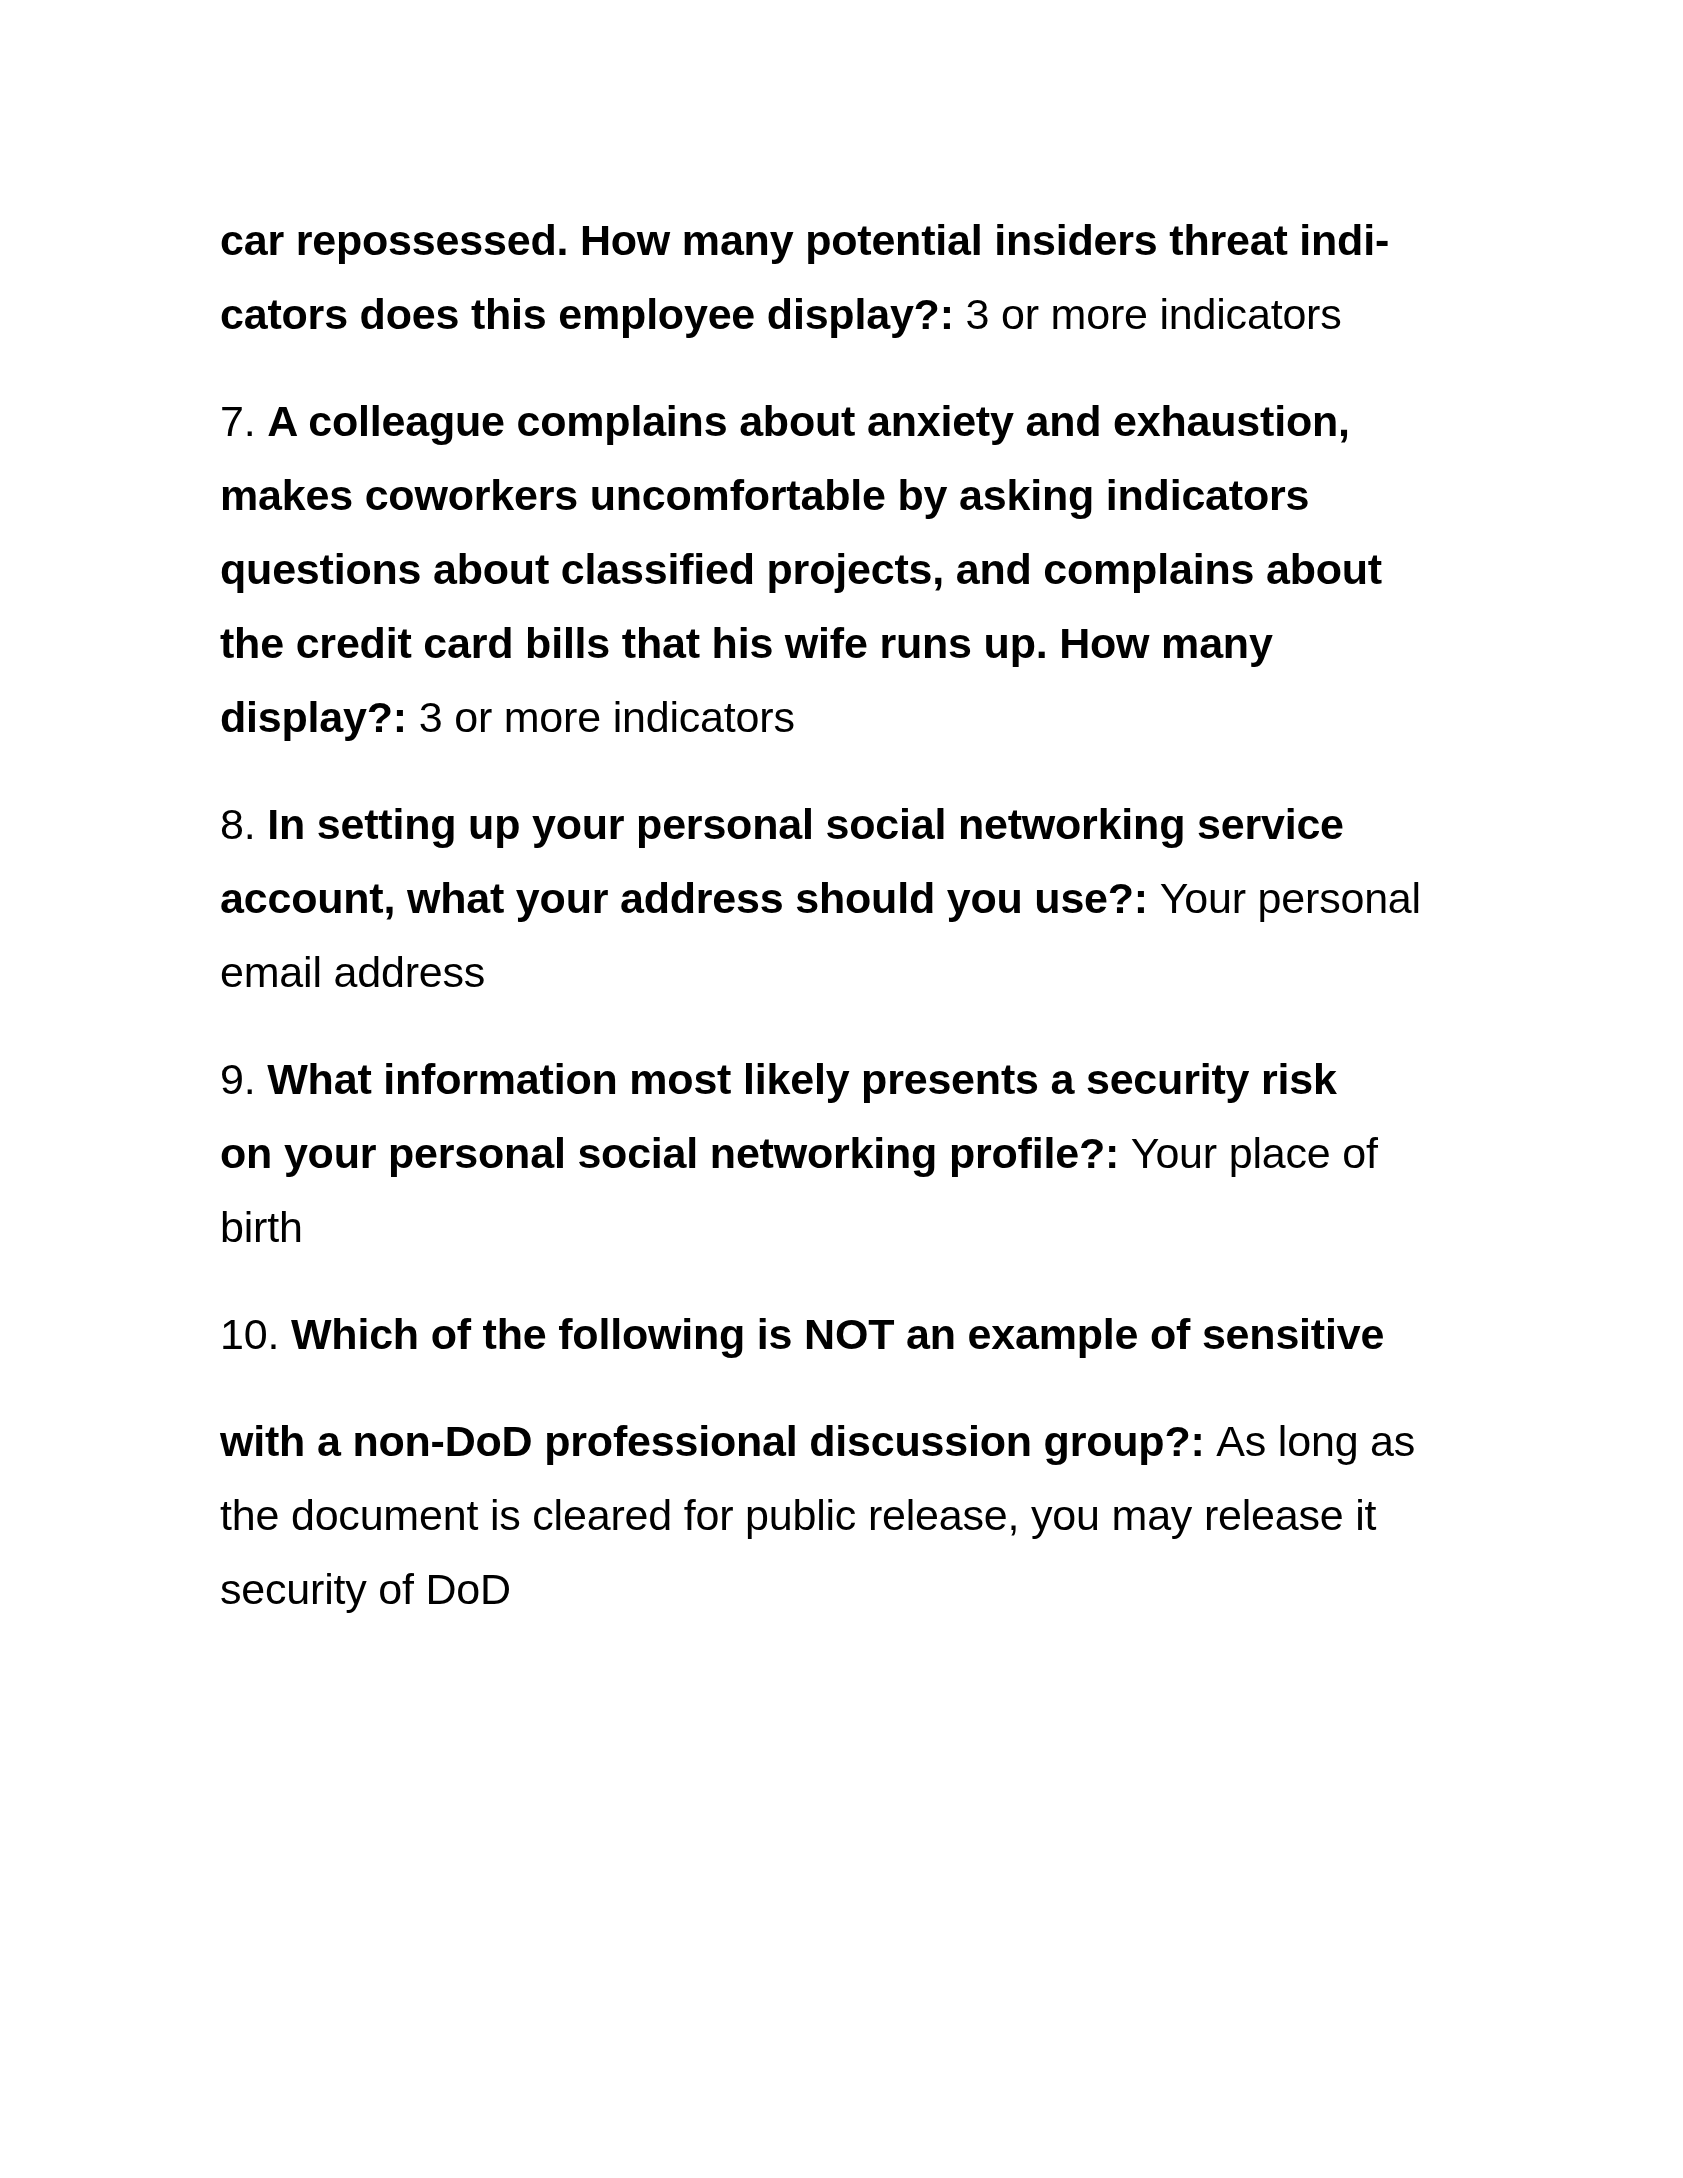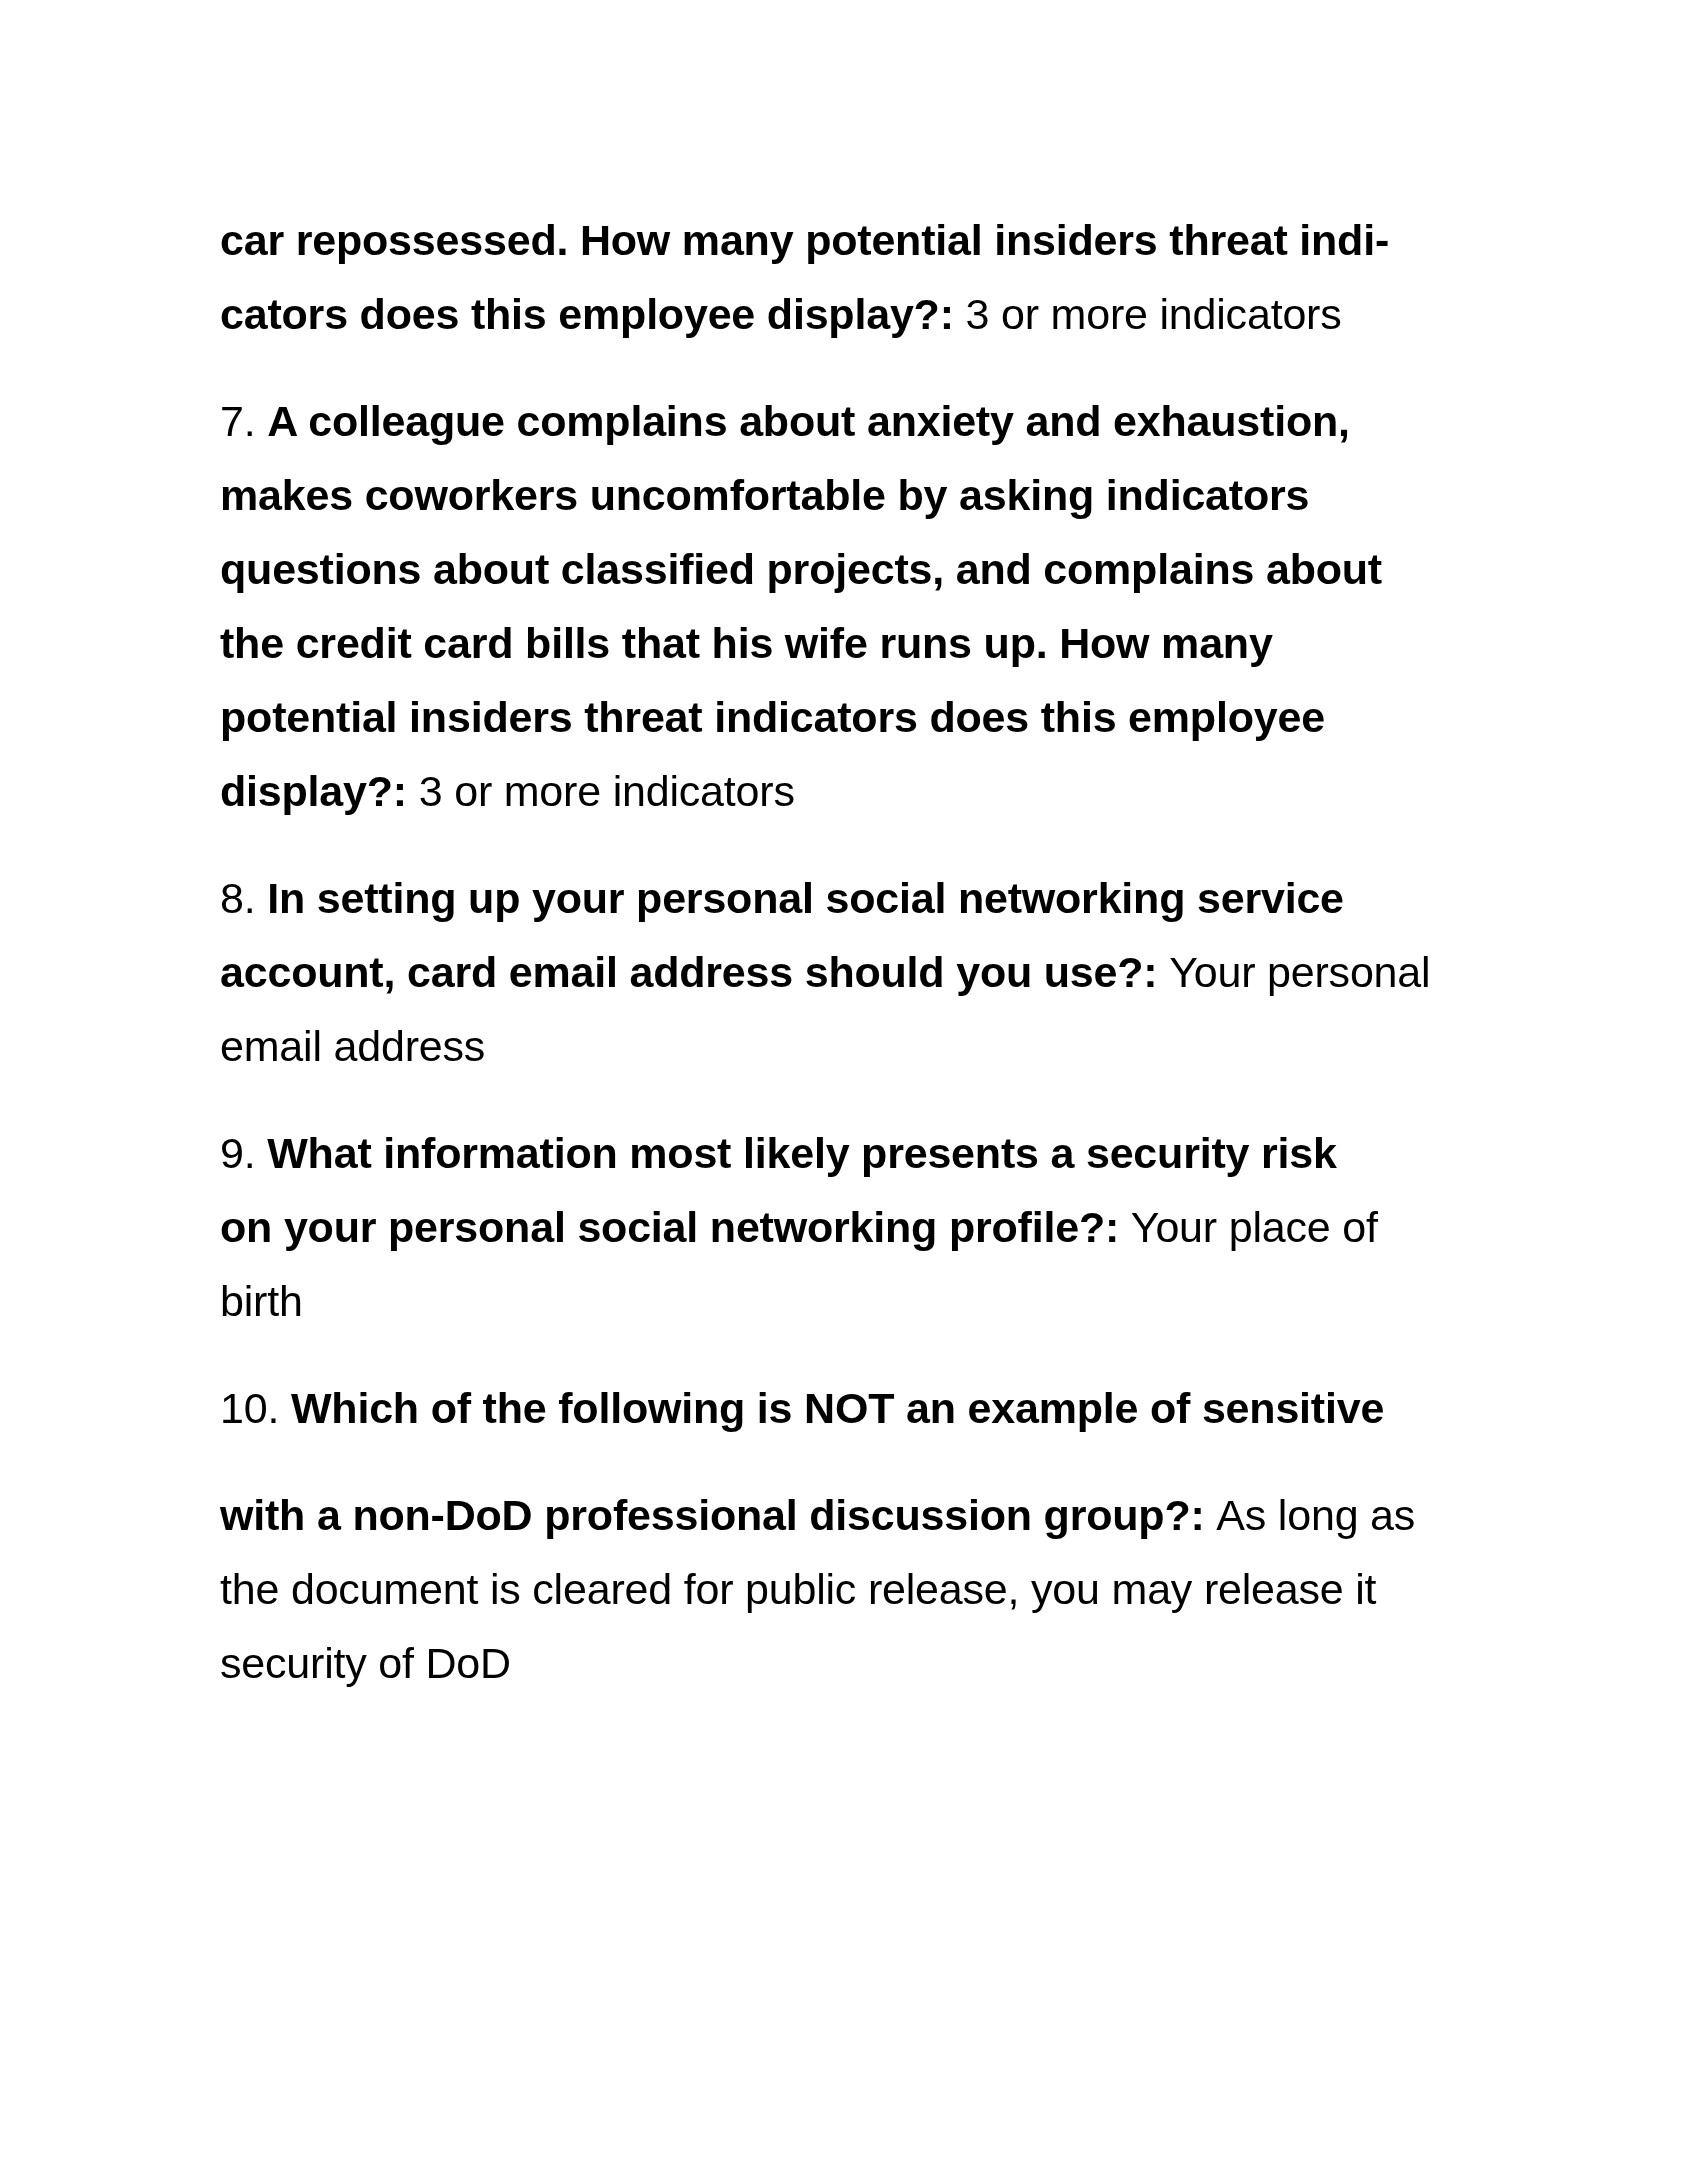--- a/index.html
+++ b/index.html
@@ -46,26 +46,25 @@
   <div class="content" id="qa-content">
       <div class="para">
         <div class="line"><span class="run-bold">car repossessed. How many potential insiders threat indi-</span></div>
         <div class="line"><span class="run-bold">cators does this employee display?: </span><span class="run-regular">3 or more indicators</span></div>
       </div>
       <div class="para">
         <div class="line"><span class="run-regular">7. </span><span class="run-bold">A colleague complains about anxiety and exhaustion,</span></div>
         <div class="line"><span class="run-bold">makes coworkers uncomfortable by asking indicators</span></div>
         <div class="line"><span class="run-bold">questions about classified projects, and complains about</span></div>
         <div class="line"><span class="run-bold">the credit card bills that his wife runs up. How many</span></div>
-        <div class="line"><span class="run-bold">potential insiders threat indicators does this employee</span></div>
         <div class="line"><span class="run-bold">display?: </span><span class="run-regular">3 or more indicators</span></div>
       </div>
       <div class="para">
         <div class="line"><span class="run-regular">8. </span><span class="run-bold">In setting up your personal social networking service</span></div>
-        <div class="line"><span class="run-bold">account, card email address should you use?: </span><span class="run-regular">Your personal</span></div>
+        <div class="line"><span class="run-bold">account, what your address should you use?: </span><span class="run-regular">Your personal</span></div>
         <div class="line"><span class="run-regular">email address</span></div>
       </div>
       <div class="para">
         <div class="line"><span class="run-regular">9. </span><span class="run-bold">What information most likely presents a security risk</span></div>
         <div class="line"><span class="run-bold">on your personal social networking profile?: </span><span class="run-regular">Your place of</span></div>
         <div class="line"><span class="run-regular">birth</span></div>
       </div>
       <div class="para">
         <div class="line"><span class="run-regular">10. </span><span class="run-bold">Which of the following is NOT an example of sensitive</span></div>
       </div>

